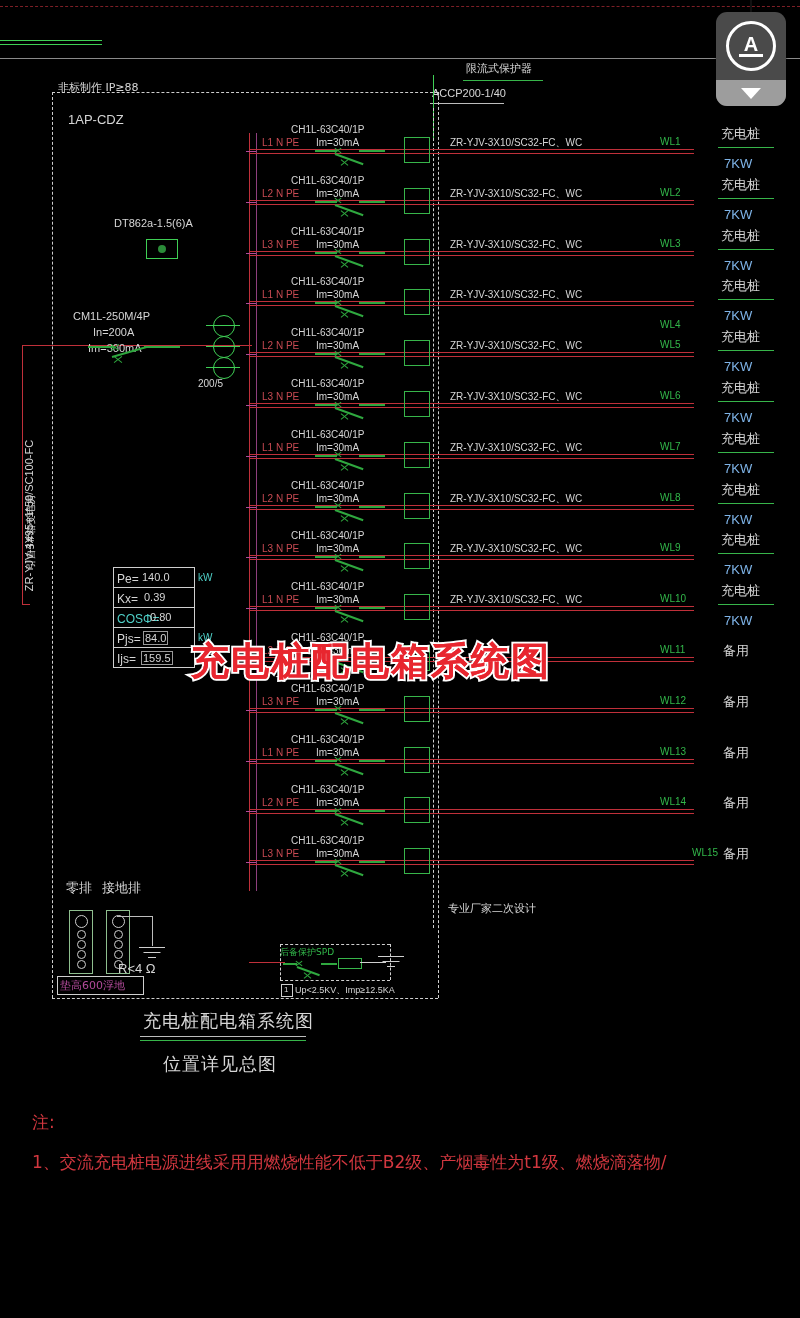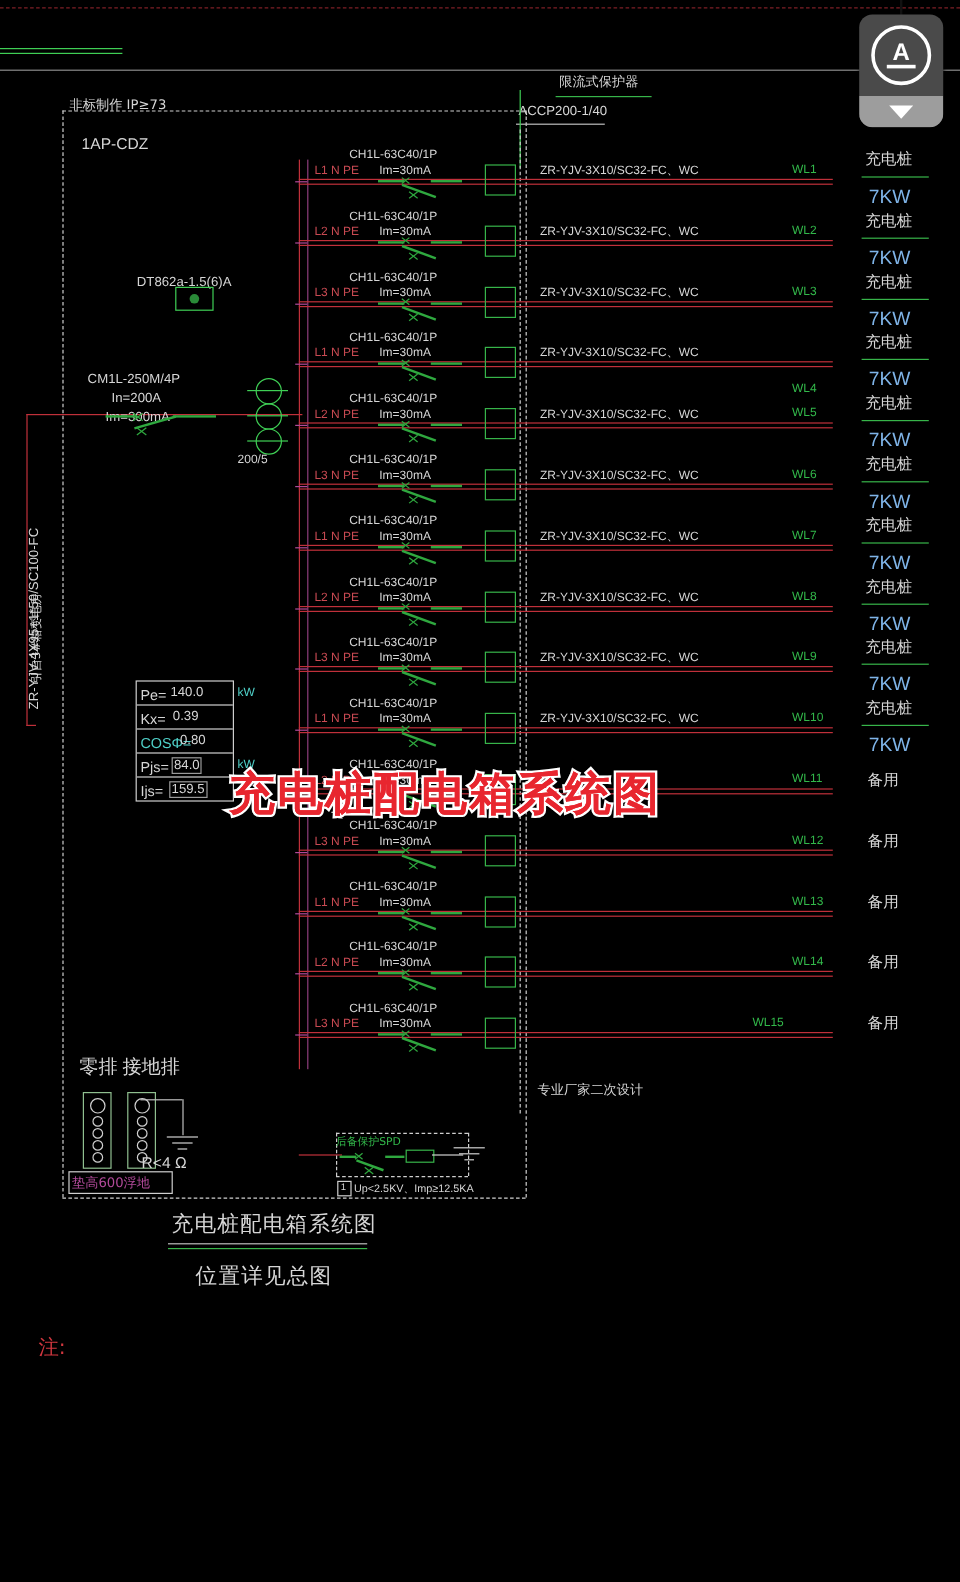--- a/index.html
+++ b/index.html
@@ -29,21 +29,21 @@
   .t{position:absolute;white-space:nowrap;line-height:1;}
   .t-w{color:#d6d6d6;}
   .t-r{color:#c84a52;}
   .t-g{color:#32b84a;}
   .t-b{color:#7fb4e8;}
   .t-m{color:#b24a9a;}
   .f8{font-size:8px;}
   .f9{font-size:9px;}
   .f10{font-size:10px;}
   .f11{font-size:11px;}
-  .f12{font-size:16px;}
+  .f12{font-size:13px;}
   .f13{font-size:13px;}
   .f18{font-size:18px;}
   .cn{font-family:"DejaVu Sans","Liberation Sans",sans-serif;}
 
   
   .brk{position:absolute;width:70px;height:26px;}
   .brk .bar{position:absolute;top:8px;height:0;border-top:2.5px solid #2fa83f;}
   .brk .bar.a{left:0;width:22px;}
   .brk .bar.b{left:44px;width:26px;}
   .brk .sw{position:absolute;left:20px;top:11px;width:30px;height:0;
@@ -150,21 +150,21 @@
   <div class="dashred" style="left:0;top:6px;width:800px;"></div>
   <div class="grn" style="left:0;top:40px;width:102px;"></div>
   <div class="grn" style="left:0;top:44px;width:102px;"></div>
   <div class="hline" style="left:0;top:58px;width:800px;border-top-color:#8a8a8a;"></div>
 
   <div class="dashh" style="left:52px;top:92px;width:386px;"></div>
   <div class="dashv" style="left:52px;top:92px;height:906px;"></div>
   <div class="dashh" style="left:52px;top:998px;width:386px;"></div>
   <div class="dashv" style="left:438px;top:92px;height:906px;"></div>
 
-  <div class="t t-w f11 cn" style="left:58px;top:82px;">非标制作  IP≥73</div>
+  <div class="t t-w f11 cn" style="left:58px;top:82px;">非标制作  IP≥88</div>
   <div class="t t-w f13" style="left:68px;top:113px;">1AP-CDZ</div>
 
   <div class="vred" style="left:22px;top:345px;height:260px;"></div>
   <div class="hred" style="left:22px;top:345px;width:230px;"></div>
   <div class="hred" style="left:22px;top:604px;width:8px;"></div>
 
   <div class="t t-w f11" style="left:-56px;top:510px;transform:rotate(-90deg);transform-origin:center;width:170px;text-align:center;">ZR-YJV-4X95+1*50/SC100-FC</div>
   <div class="t t-w f10 cn" style="left:-15px;top:527px;transform:rotate(-90deg);transform-origin:center;width:92px;text-align:center;">引自3#箱变电房</div>
 
   <div class="t t-w f11" style="left:73px;top:311px;">CM1L-250M/4P</div>
@@ -182,21 +182,21 @@
   <div class="ct" style="left:206px;top:315px;">
     <div class="lead" style="top:10px;"></div>
     <div class="lead" style="top:31px;"></div>
     <div class="lead" style="top:52px;"></div>
     <div class="c c1"></div>
       <div class="c c2"></div>
       <div class="c c3"></div>
   </div>
   <div class="t t-w f10" style="left:198px;top:379px;">200/5</div>
 
-  <div class="t t-w f11" style="left:114px;top:230px;">DT862a-1.5(6)A</div>
+  <div class="t t-w f11" style="left:114px;top:218px;">DT862a-1.5(6)A</div>
   <div class="meter" style="left:146px;top:239px;">
     <div class="mi"></div>
   </div>
 
   <div class="vred" style="left:249px;top:133px;height:758px;"></div>
   <div class="vmag" style="left:256px;top:133px;height:758px;"></div>
 
   <div class="t t-w f11 cn" style="left:466px;top:63px;">限流式保护器</div>
   <div class="hline" style="left:463px;top:80px;width:80px;border-top-color:#37b54a;"></div>
   <div class="t t-w f11" style="left:432px;top:88px;">ACCP200-1/40</div>
@@ -495,21 +495,21 @@
         <div class="t t-w f10" style="left: 291px; top: 836.2px;">CH1L-63C40/1P</div>
         <div class="t t-w f10" style="left: 316px; top: 849.2px;">Im=30mA</div>
         <div class="brk" style="left: 315px; top: 853.2px;">
           <div class="bar a"></div>
           <div class="xm"></div>
           <div class="sw"></div>
           <div class="xm2"></div>
           <div class="bar b"></div>
         </div>
         <div class="gsq" style="left: 404px; top: 848.2px; width: 24px; height: 24px;"></div>
-        <div class="t t-g f10" style="left: 627px; top: 848.2px;">WL15</div>
+        <div class="t t-g f10" style="left: 692px; top: 848.2px;">WL15</div>
         <div class="t t-w f13 cn" style="left: 723px; top: 847.2px;">备用</div>
       </div>
     </div>
 
   <div class="ptab" style="left:113px;top:567px;width:80px;">
     <div class="row">
         <span class="lbl">Pe=</span>
         <span class="val" style="left:27px;border:none;">140.0</span>
         <span class="unit" style="left:84px;">kW</span>
       </div>
@@ -590,20 +590,21 @@
   <div class="t t-w f9" style="left:295px;top:986px;">Up&lt;2.5KV、Imp≥12.5KA</div>
 
   <div class="t t-w f11 cn" style="left:448px;top:903px;">专业厂家二次设计</div>
 
   <div class="t t-w f18 cn" style="left:143px;top:1012px;letter-spacing:1px;">充电桩配电箱系统图</div>
   <div class="hline" style="left:140px;top:1036px;width:166px;"></div>
   <div class="hline" style="left:140px;top:1040px;width:166px;border-top-color:#37b54a;"></div>
   <div class="t t-w f18 cn" style="left:163px;top:1055px;letter-spacing:1px;">位置详见总图</div>
 
   <div class="note" style="left:32px;top:1111px;">注:</div>
+  <div class="note" style="left:32px;top:1151px;">1、交流充电桩电源进线采用用燃烧性能不低于B2级、产烟毒性为t1级、燃烧滴落物/</div>
 
   <div class="ovl-stem"></div>
   <div class="ovl">
     <div class="top">
       <div class="circ">
         <b>A</b>
           <u></u>
       </div>
     </div>
     <div class="bot">

